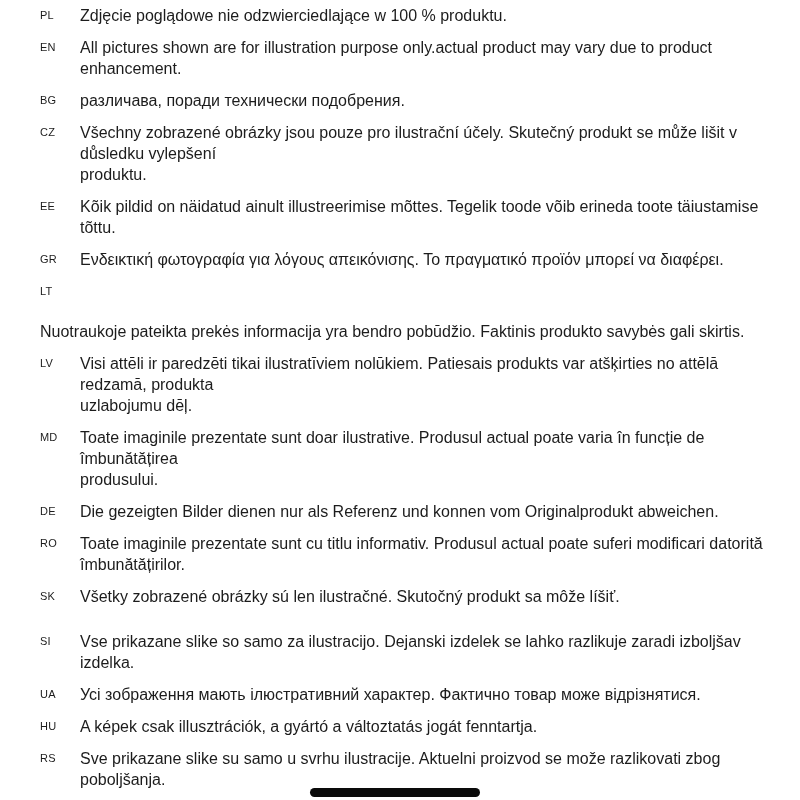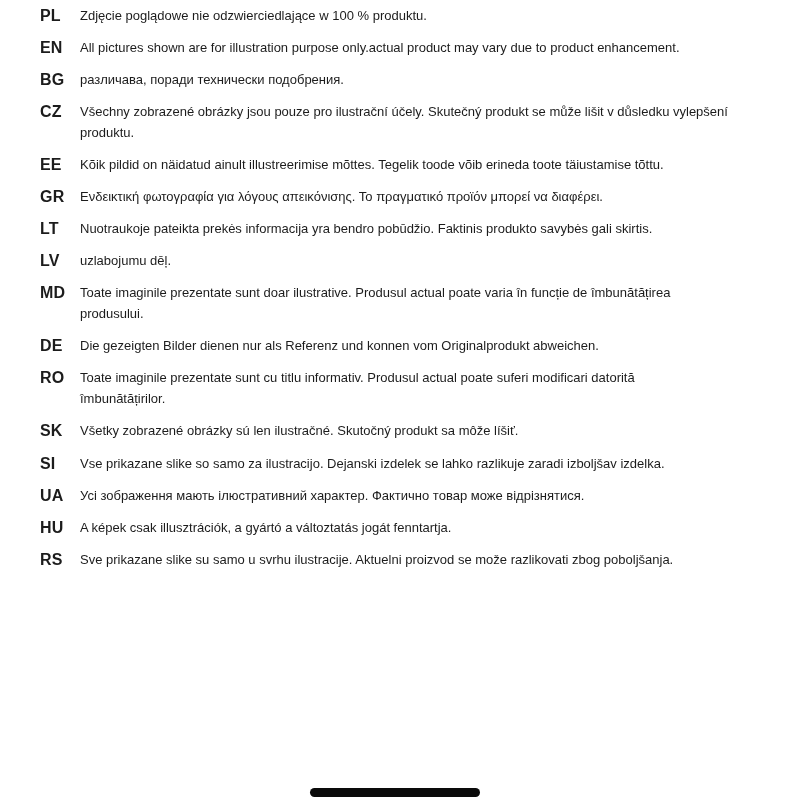--- a/index.html
+++ b/index.html
@@ -19,28 +19,28 @@
   .rows {
     padding: 5px 28px 0 40px;
   }
   .row {
     display: flex;
     align-items: flex-start;
     margin-bottom: 11px;
   }
   .code {
     flex: 0 0 40px;
-    font-size: 16px;
-    font-weight: bold;
+    font-size: 11px;
+    font-weight: normal;
     line-height: 21px;
     letter-spacing: 0.2px;
   }
   .text {
     flex: 1;
-    font-size: 13px;
+    font-size: 16px;
     line-height: 21px;
   }
   .text .line {
     white-space: normal;
   }
   .bottom-bar {
     position: absolute;
     left: 310px;
     top: 788px;
     width: 170px;
@@ -91,30 +91,31 @@
         </div>
   </div>
 
   <div class="row" style="">
     <div class="code">GR</div>
     <div class="text">
           <div class="line">Ενδεικτική φωτογραφία για λόγους απεικόνισης. Το πραγματικό προϊόν μπορεί να διαφέρει.</div>
         </div>
   </div>
 
-  <div class="row" style="margin-top: 5px;">
+  <div class="row" style="margin-top: 5px; flex-direction: column;">
     <div class="code">LT</div>
     <div class="text">
           <div class="line">Nuotraukoje pateikta prekės informacija yra bendro pobūdžio. Faktinis produkto savybės gali skirtis.</div>
         </div>
   </div>
 
   <div class="row" style="margin-top: 4px;">
     <div class="code">LV</div>
     <div class="text">
+          <div class="line">Visi attēli ir paredzēti tikai ilustratīviem nolūkiem. Patiesais produkts var atšķirties no attēlā redzamā, produkta</div>
           <div class="line">uzlabojumu dēļ.</div>
         </div>
   </div>
 
   <div class="row">
     <div class="code">MD</div>
     <div class="text">
           <div class="line">Toate imaginile prezentate sunt doar ilustrative. Produsul actual poate varia în funcție de îmbunătățirea</div>
           <div class="line">produsului.</div>
         </div>
@@ -136,21 +137,21 @@
         </div>
   </div>
 
   <div class="row">
     <div class="code">SK</div>
     <div class="text">
           <div class="line">Všetky zobrazené obrázky sú len ilustračné. Skutočný produkt sa môže líšiť.</div>
         </div>
   </div>
 
-  <div class="row" style="margin-top: 12px;">
+  <div class="row" style="margin-top: 24px;">
     <div class="code">SI</div>
     <div class="text">
           <div class="line">Vse prikazane slike so samo za ilustracijo. Dejanski izdelek se lahko razlikuje zaradi izboljšav izdelka.</div>
         </div>
   </div>
 
   <div class="row">
     <div class="code">UA</div>
     <div class="text">
           <div class="line">Усі зображення мають ілюстративний характер. Фактично товар може відрізнятися.</div>

